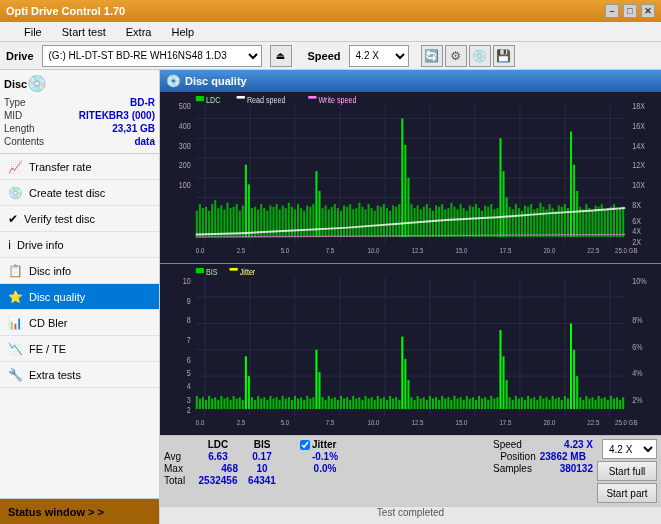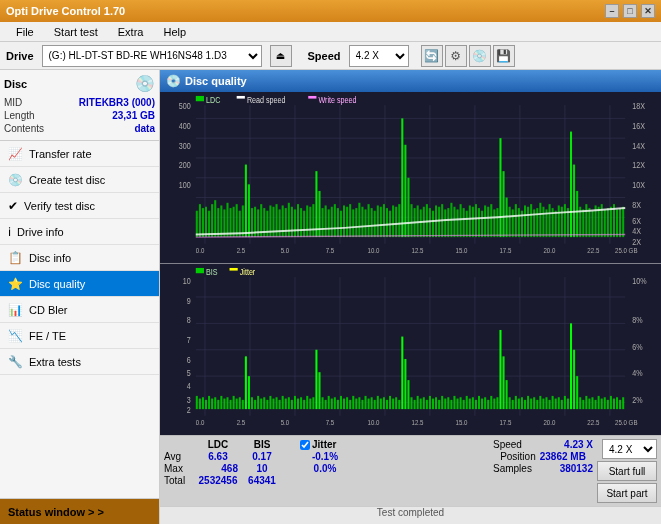--- a/index.html
+++ b/index.html
@@ -28,21 +28,21 @@
       color: #333;
     }
 
     
     .menu-bar {
       background: #f0f0f0;
       height: 20px;
       display: flex;
       align-items: center;
       border-bottom: 1px solid #ccc;
-      padding: 0 12px;
+      padding: 0 20px;
       gap: 12px;
     }
     .menu-item { font-size: 11px; color: #000; cursor: pointer; padding: 2px 4px; }
 
     
     .drive-bar {
       background: #f0f0f0;
       height: 28px;
       display: flex;
       align-items: center;
@@ -91,23 +91,22 @@
       flex-direction: column;
       flex-shrink: 0;
     }
 
     
     .disc-section {
       border-bottom: 1px solid #ccc;
       padding: 4px;
     }
     .disc-header {
-      display: flex; align-items: center; justify-content: space-between;
+      display: flex; align-items: center; 
       margin-bottom: 4px;
-      gap: 12px;
     }
     .disc-title { font-weight: bold; font-size: 11px; }
     .disc-icon { font-size: 16px; color: #0060a0; }
     .disc-row { display: flex; justify-content: space-between; margin-bottom: 2px; font-size: 10px; }
     .disc-key { color: #333; }
     .disc-val { color: #0000cc; font-weight: bold; }
     .disc-label-row { display: flex; align-items: center; gap: 4px; margin-top: 2px; }
     .disc-label-input {
       height: 16px; border: 1px solid #999; background: white;
       font-size: 10px; width: 90px; padding: 0 2px;
@@ -233,20 +232,24 @@
 </div>
 
 <div class="main">
 
   <div class="sidebar">
 
     <div class="disc-section">
       <div class="disc-header">
         <span class="disc-title">Disc</span>
         <span class="disc-icon">💿</span>
+      </div>
+      <div class="disc-row">
+        <span class="disc-key">Type</span>
+        <span class="disc-val">BD-R</span>
       </div>
       <div class="disc-row">
         <span class="disc-key">MID</span>
         <span class="disc-val">RITEKBR3 (000)</span>
       </div>
       <div class="disc-row">
         <span class="disc-key">Length</span>
         <span class="disc-val">23,31 GB</span>
       </div>
       <div class="disc-row">

